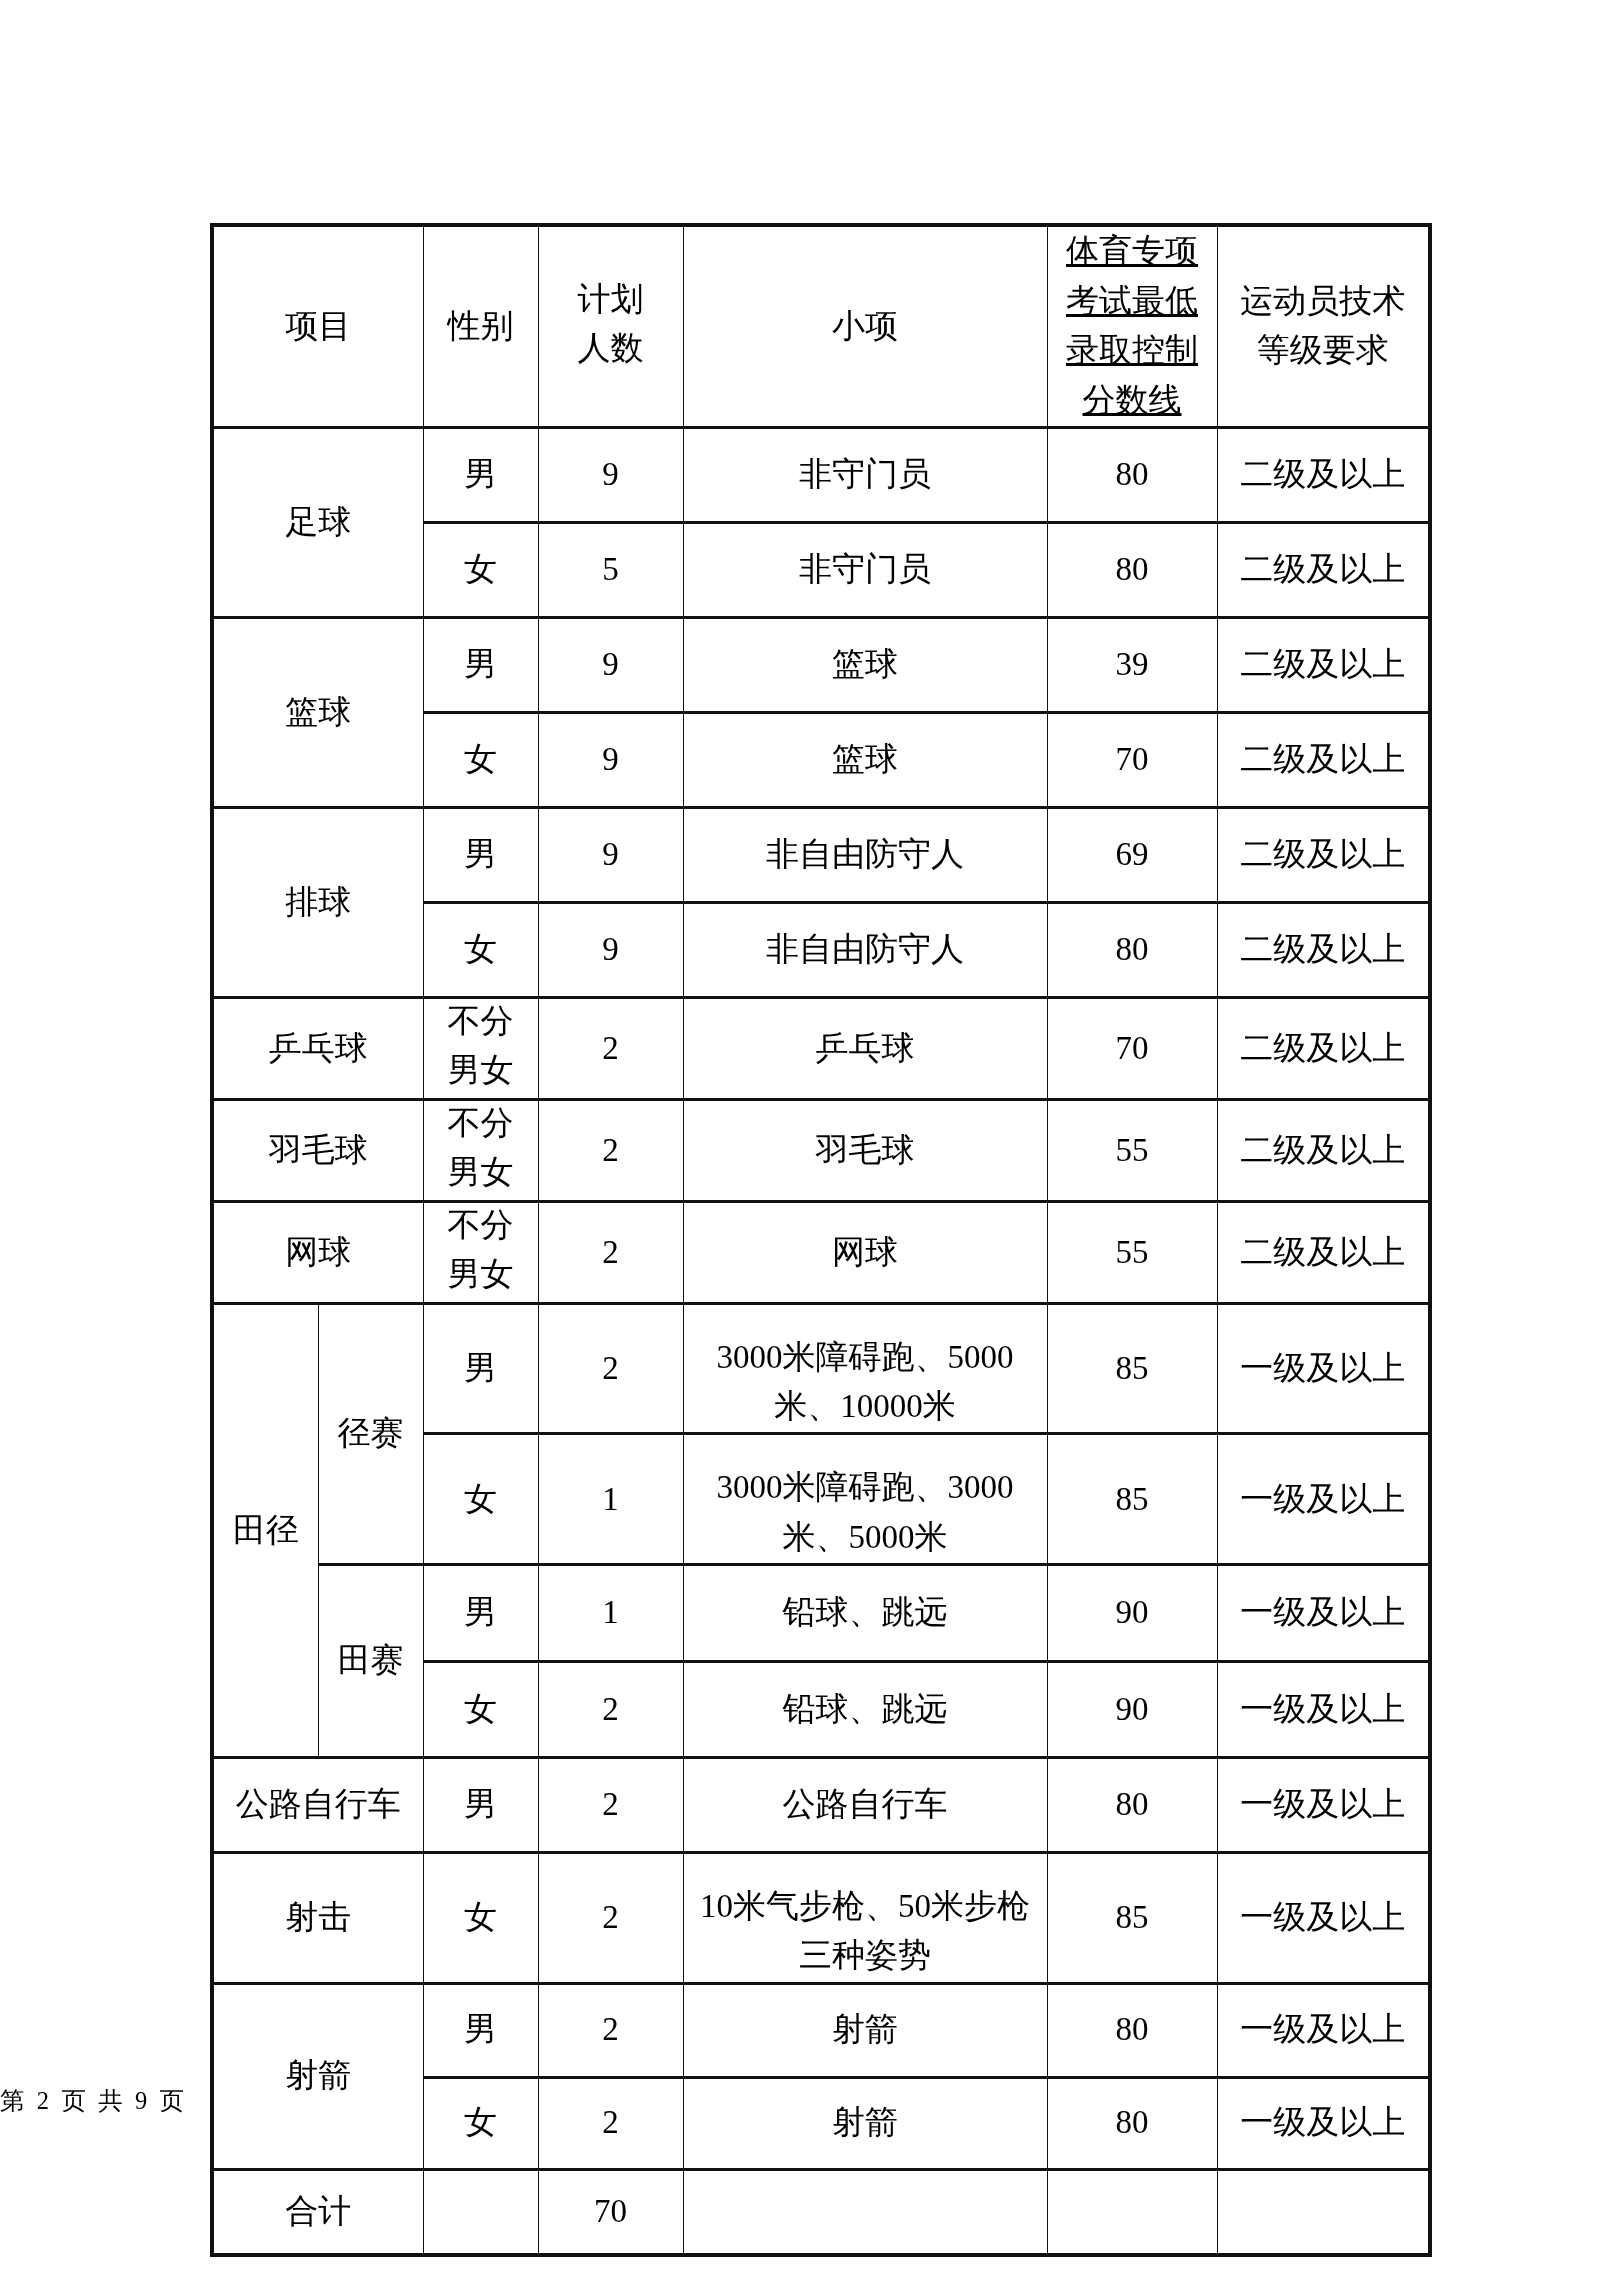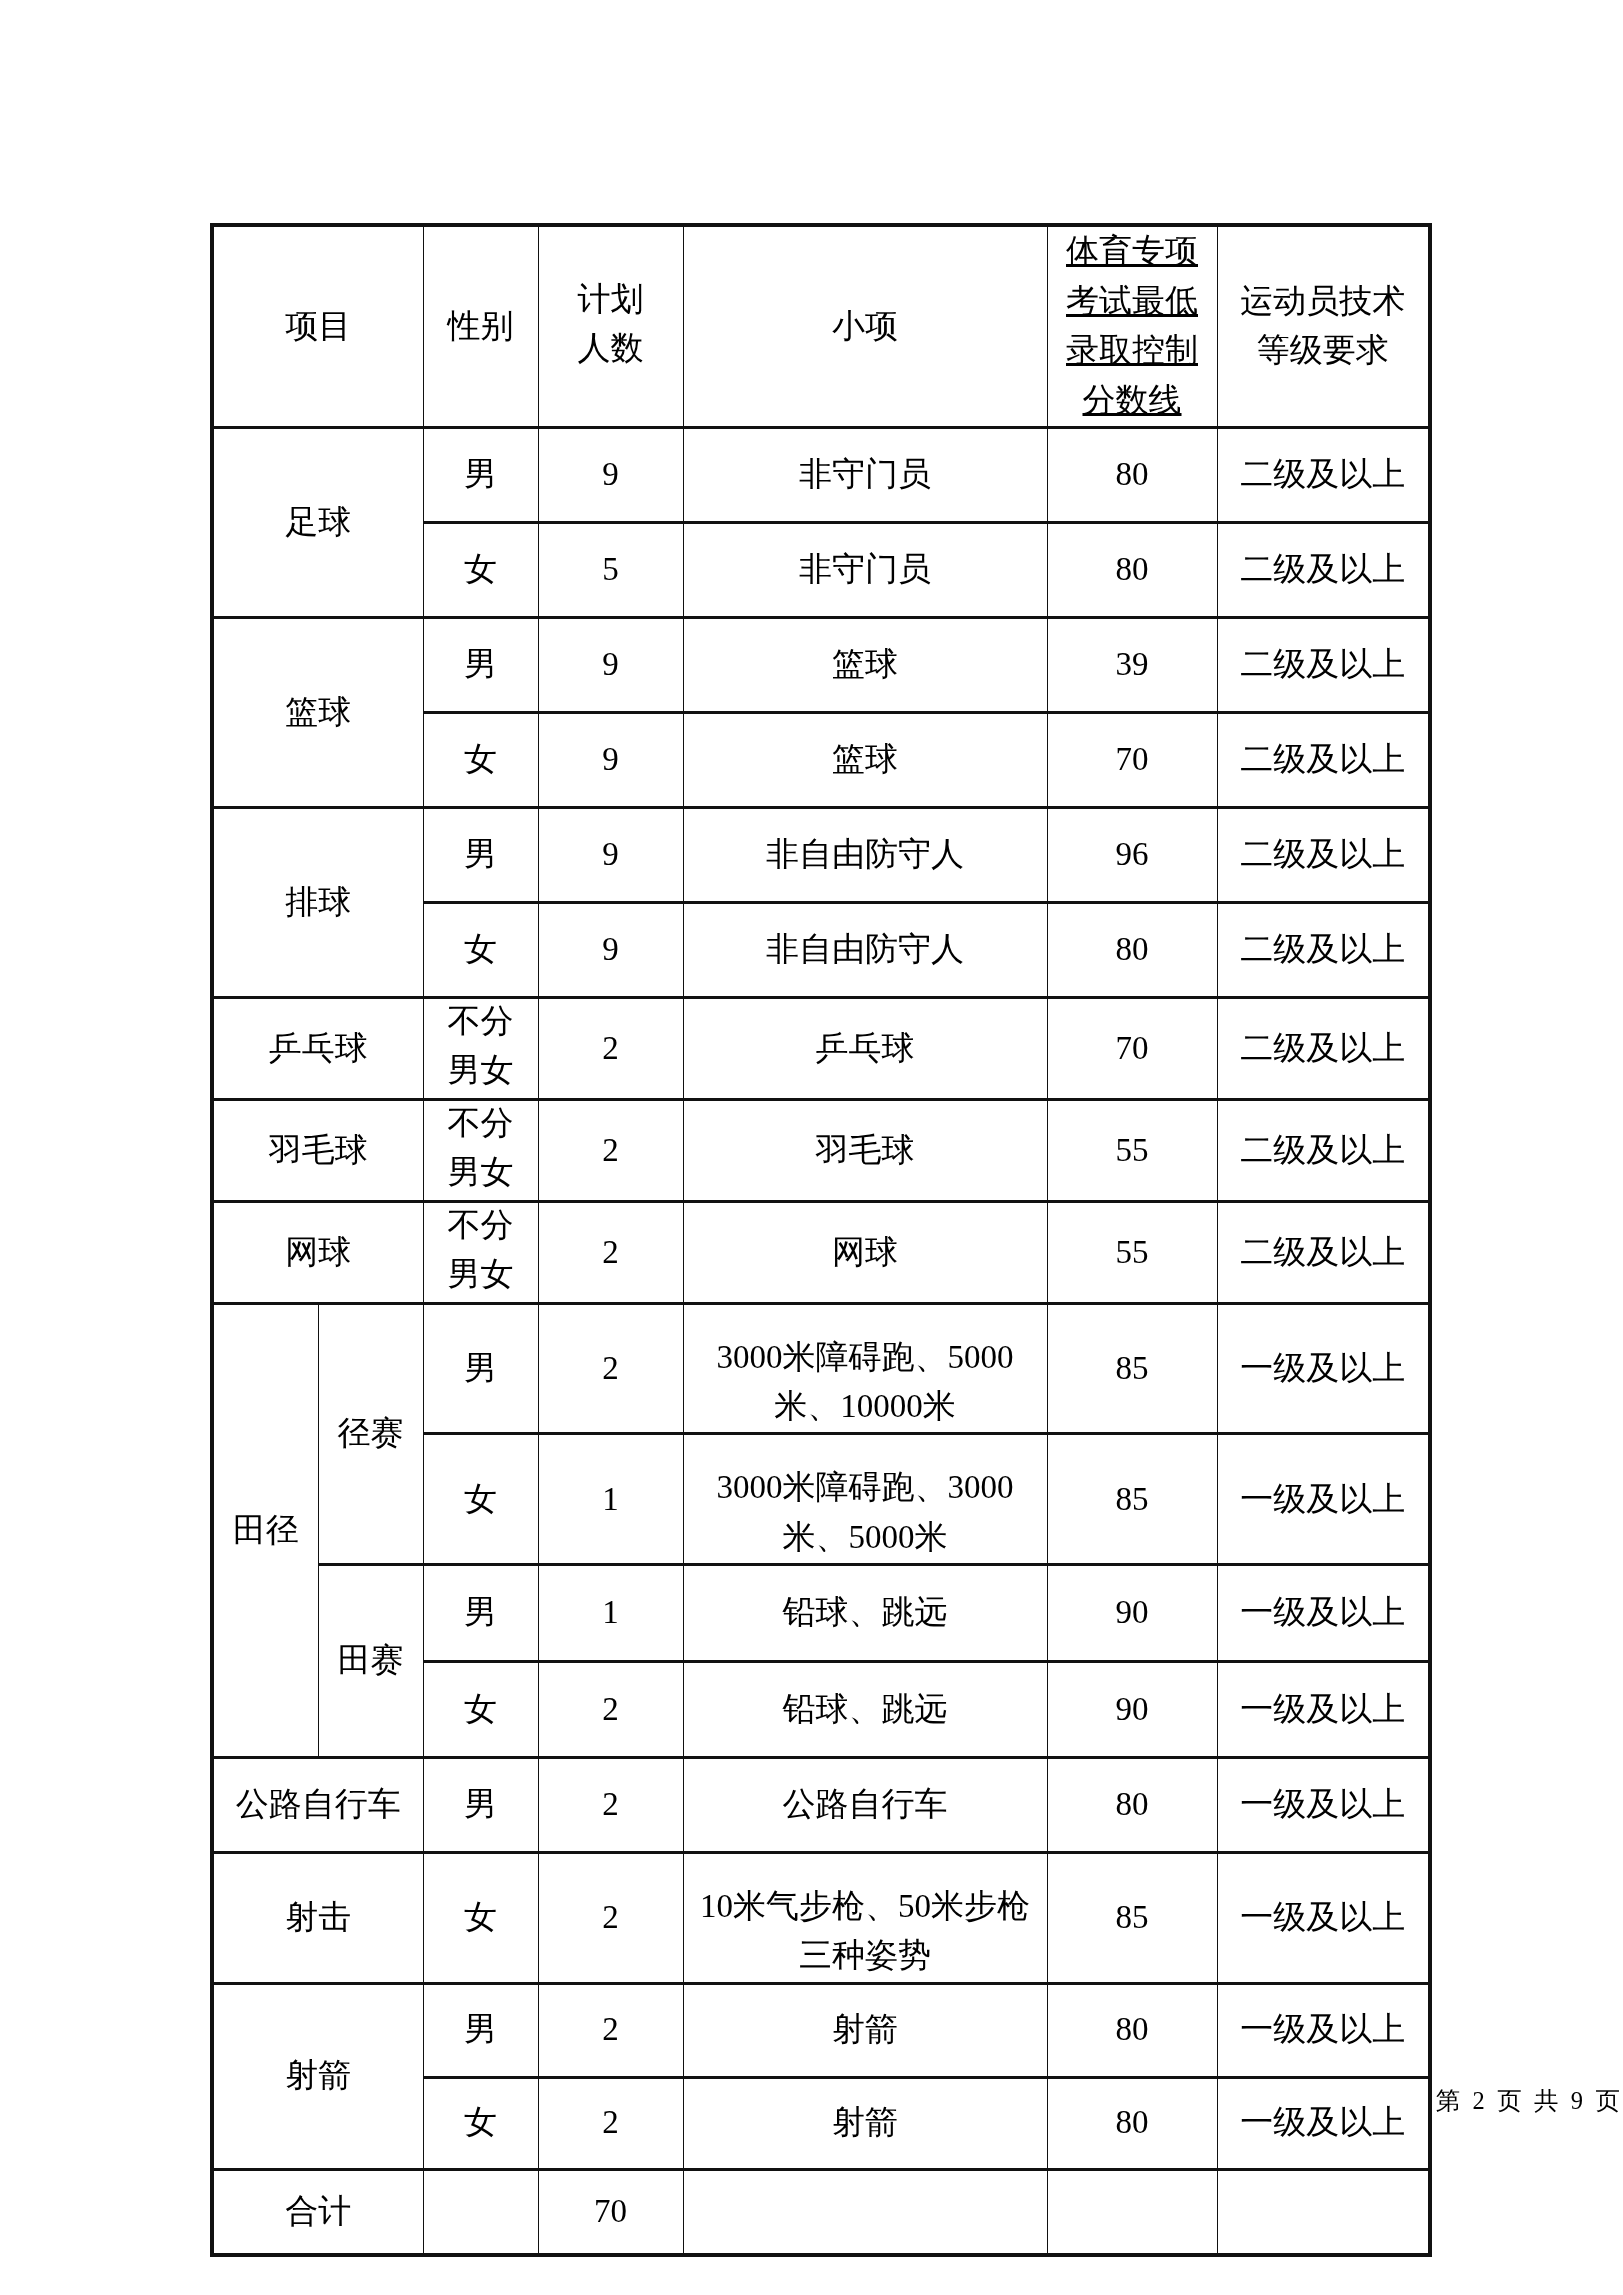--- a/index.html
+++ b/index.html
@@ -37,25 +37,24 @@
   
   .wrap2 { display: inline-block; width: 2.15em; line-height: 1.5; font-family: Liberation Mono, monospace; }
   .wrap4 { display: inline-block; width: 4.15em; line-height: 1.5; text-decoration: underline; }
   .wrap5 { display: inline-block; width: 5.15em; line-height: 1.5; }
   .event-cell-inner { display: inline-block; max-width: 348px; line-height: 1.5; margin-top: 28px; }
   .footer {
     position: absolute;
     left: 0;
     right: 0;
     top: 2084px;
-    text-align: right;
+    text-align: left;
     font-size: 24.5px;
     letter-spacing: 3.1px;
     color: #000000;
-    padding-left: 8px;
   }
 </style>
 </head>
 <body>
 
 <div class="page">
 
   <table class="quota">
     <colgroup>
       <col style="width:106px">
@@ -107,21 +106,21 @@
       <td>篮球</td>
       <td>70</td>
       <td>二级及以上</td>
     </tr>
 
     <tr style="height:95px">
       <td colspan="2" rowspan="2">排球</td>
       <td>男</td>
       <td>9</td>
       <td>非自由防守人</td>
-      <td>96</td>
+      <td>69</td>
       <td>二级及以上</td>
     </tr>
     <tr style="height:95px">
       <td>女</td>
       <td>9</td>
       <td>非自由防守人</td>
       <td>80</td>
       <td>二级及以上</td>
     </tr>
 

